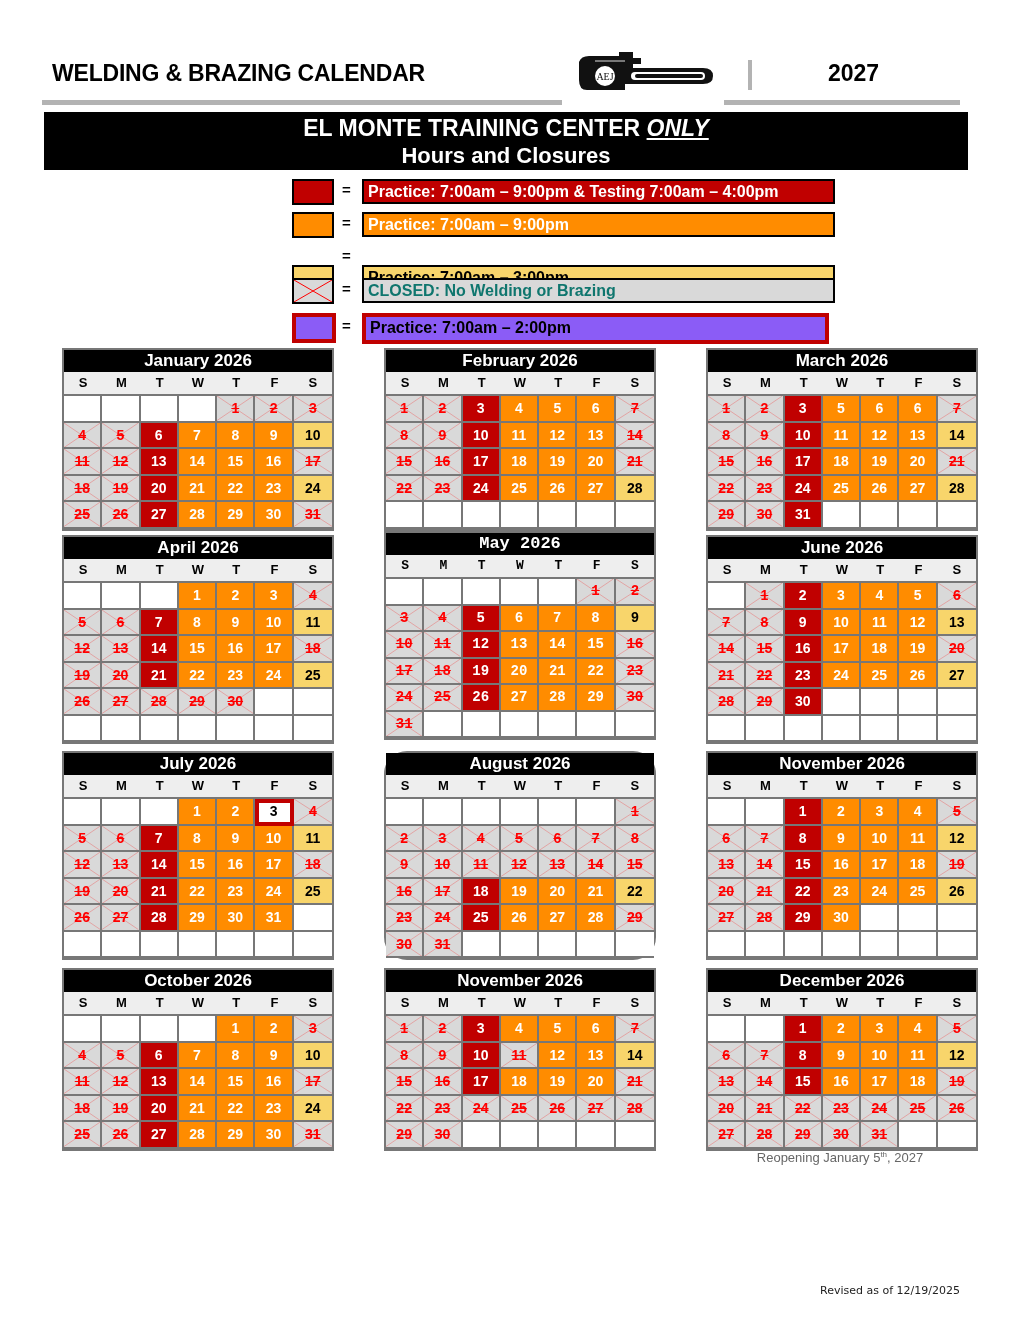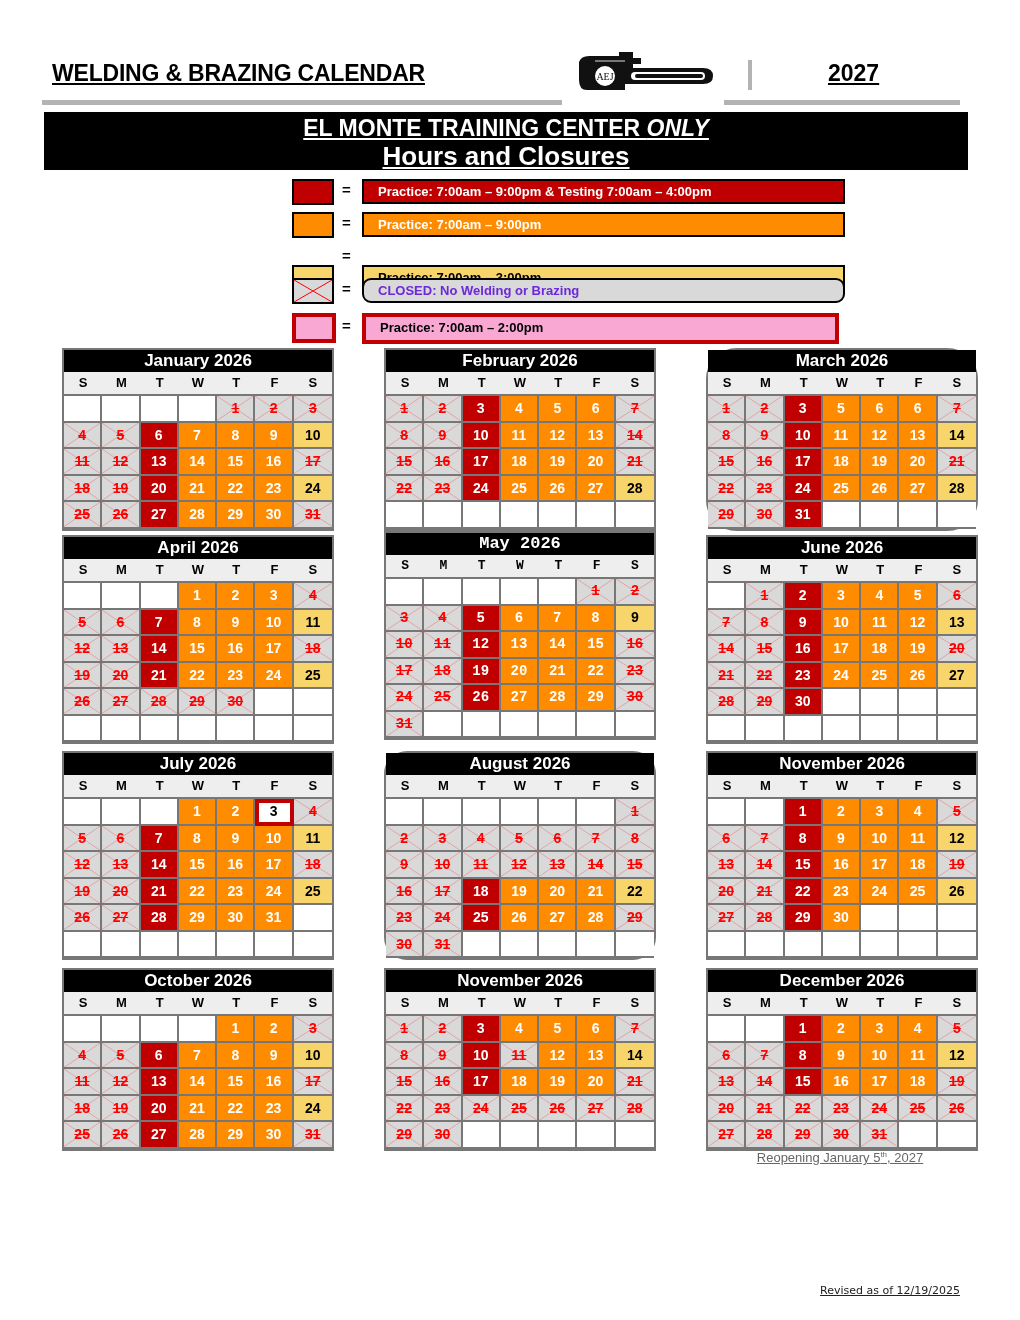--- a/index.html
+++ b/index.html
@@ -1,42 +1,42 @@
 <!DOCTYPE html>
 <html><head>
 <meta charset="utf-8">
 <style>
   html, body { margin:0; padding:0; background:#ffffff; }
   body { width:1020px; height:1320px; position:relative; font-family:"Liberation Sans", sans-serif; overflow:hidden; }
-  .abs { position:absolute;text-decoration:underline; }
+  .abs { position:absolute; }
 
   
   #doc-title { left:52px; top:60px; font-size:23px; font-weight:bold; color:#000; letter-spacing:-0.2px; }
   #doc-year { left:828px; top:60px; font-size:23px; font-weight:bold; color:#000; }
   #header-rule-left { left:42px; top:100px; width:520px; height:5px; background:#b3b3b3; }
   #header-rule-right { left:724px; top:100px; width:236px; height:5px; background:#b3b3b3; }
   #header-divider { left:748px; top:60px; width:4px; height:30px; background:#b3b3b3; }
   #logo { left:575px; top:50px; width:142px; height:46px; }
 
   
   #banner { left:44px; top:112px; width:924px; height:58px; background:#000; color:#fff; text-align:center; font-weight:bold; }
   #banner .l1 { font-size:23px; line-height:28px; margin-top:2px; }
   #banner .l1 .only { font-style:italic; text-decoration:underline; }
-  #banner .l2 { font-size:26px; line-height:28px; }
+  #banner .l2 { font-size:22px; line-height:28px; }
 
   
   .legend-row { left:292px; width:545px; height:26px; }
   .legend-swatch { position:absolute; left:0; top:0; width:38px; height:22px; border:2px solid #000; box-sizing:content-box; }
   .legend-eq { position:absolute; left:50px; top:2px; font-size:15px; font-weight:bold; }
-  .legend-box { position:absolute; left:70px; top:0; width:465px; height:21px; border:2px solid #000; font-size:13px; font-weight:bold; padding-left:14px; line-height:21px; box-sizing:content-box; }
+  .legend-box { position:absolute; left:70px; top:0; width:465px; height:21px; border:2px solid #000; font-size:16px; font-weight:bold; padding-left:4px; line-height:21px; box-sizing:content-box; }
   .sw-red { background:#c00000; }
   .sw-orange { background:#ff8c00; }
   .sw-yellow { background:#f8d56b;margin-top:20px; }
   .sw-closed { background:#d9d9d9; }
-  .sw-white { background:#f9a8d4; }
+  .sw-white { background:#8b5cf6; }
 
   
   .month { position:absolute; width:268px; border:2px solid #777; background:#fff; }
   .month-title { height:22px; background:#000; color:#fff; font-size:17px; font-weight:bold; text-align:center; line-height:22px; }
   .dow-row { display:grid; grid-template-columns:repeat(7, 1fr); height:22px; background:#eeeeee; }
   .dow { text-align:center; font-size:13px; font-weight:bold; line-height:22px; }
   .grid { display:grid; grid-template-columns:repeat(7, 1fr); border-top:2px solid #777; }
   .cell { position:relative; height:24.5px; border-right:2px solid #777; border-bottom:2px solid #777; text-align:center; font-size:14px; font-weight:bold; line-height:24.5px; box-sizing:content-box; overflow:hidden; }
   .cell:nth-child(7n) { border-right:none; }
   .cell.empty { background:#fff; }
@@ -92,21 +92,21 @@
   <div class="legend-box sw-yellow" style="color:#000;">Practice: 7:00am – 3:00pm</div>
 </div>
 <div class="abs legend-row" style="top:278px;">
   <div class="legend-swatch sw-closed">
     <svg width="38" height="22" style="position:absolute;left:0;top:0;">
         <line x1="0" y1="0" x2="38" y2="22" stroke="#ff0000" stroke-width="1"></line>
         <line x1="38" y1="0" x2="0" y2="22" stroke="#ff0000" stroke-width="1"></line>
       </svg>
   </div>
   <div class="legend-eq">=</div>
-  <div class="legend-box sw-closed" style="color:#6d28d9;border-radius:9px;">CLOSED: No Welding or Brazing</div>
+  <div class="legend-box sw-closed" style="color:#0f766e;">CLOSED: No Welding or Brazing</div>
 </div>
 <div class="abs legend-row" style="top:313px;">
   <div class="legend-swatch sw-white" style="border:4px solid #c00000;width:36px;height:22px;"></div>
   <div class="legend-eq" style="top:4px;">=</div>
   <div class="legend-box sw-white" style="border:4px solid #c00000;color:#000;width:455px;height:23px;">Practice: 7:00am – 2:00pm</div>
 </div>
 
 <div id="months">
     <div class="month" style="left: 62px; top: 348px;">
       <div class="month-title">January 2026</div>
@@ -271,21 +271,21 @@
         <div class="cell yellow"><span>28</span></div>
         <div class="cell empty"></div>
         <div class="cell empty"></div>
         <div class="cell empty"></div>
         <div class="cell empty"></div>
         <div class="cell empty"></div>
         <div class="cell empty"></div>
         <div class="cell empty"></div>
       </div>
     </div>
-    <div class="month" style="left: 706px; top: 348px; border-radius: 31px;">
+    <div class="month" style="left: 706px; top: 348px;">
       <div class="month-title">March 2026</div>
       <div class="dow-row">
         <div class="dow">S</div>
         <div class="dow">M</div>
         <div class="dow">T</div>
         <div class="dow">W</div>
         <div class="dow">T</div>
         <div class="dow">F</div>
         <div class="dow">S</div>
       </div>

